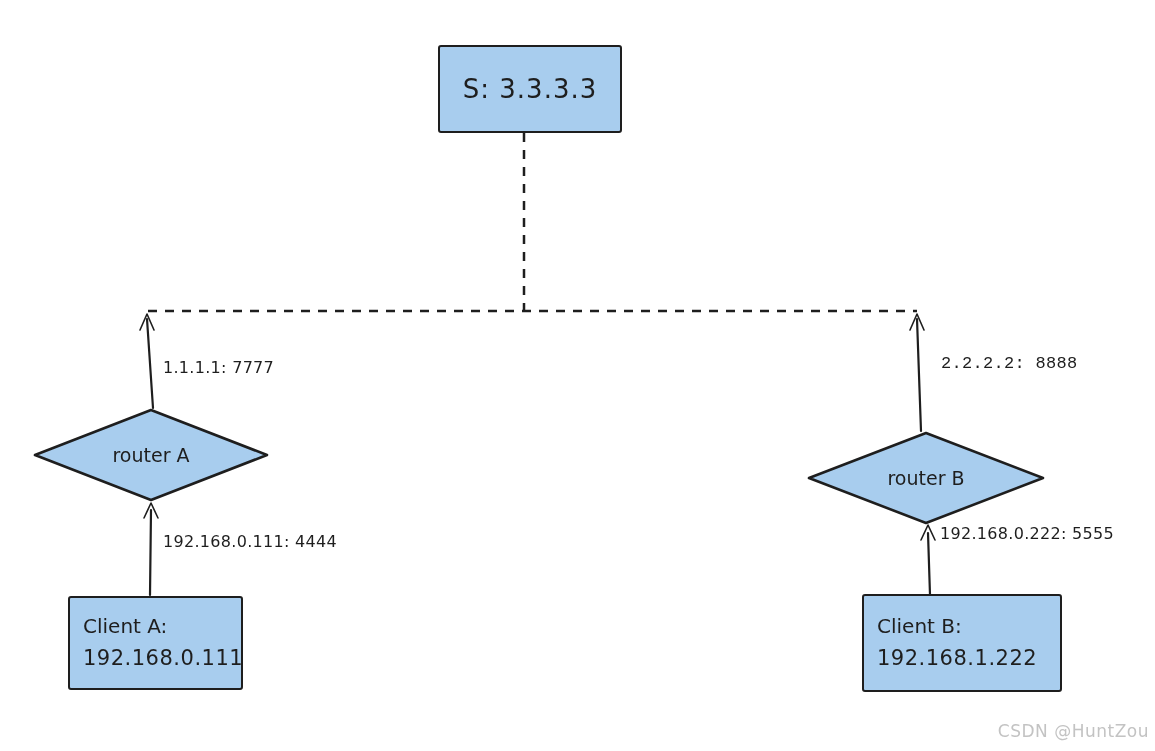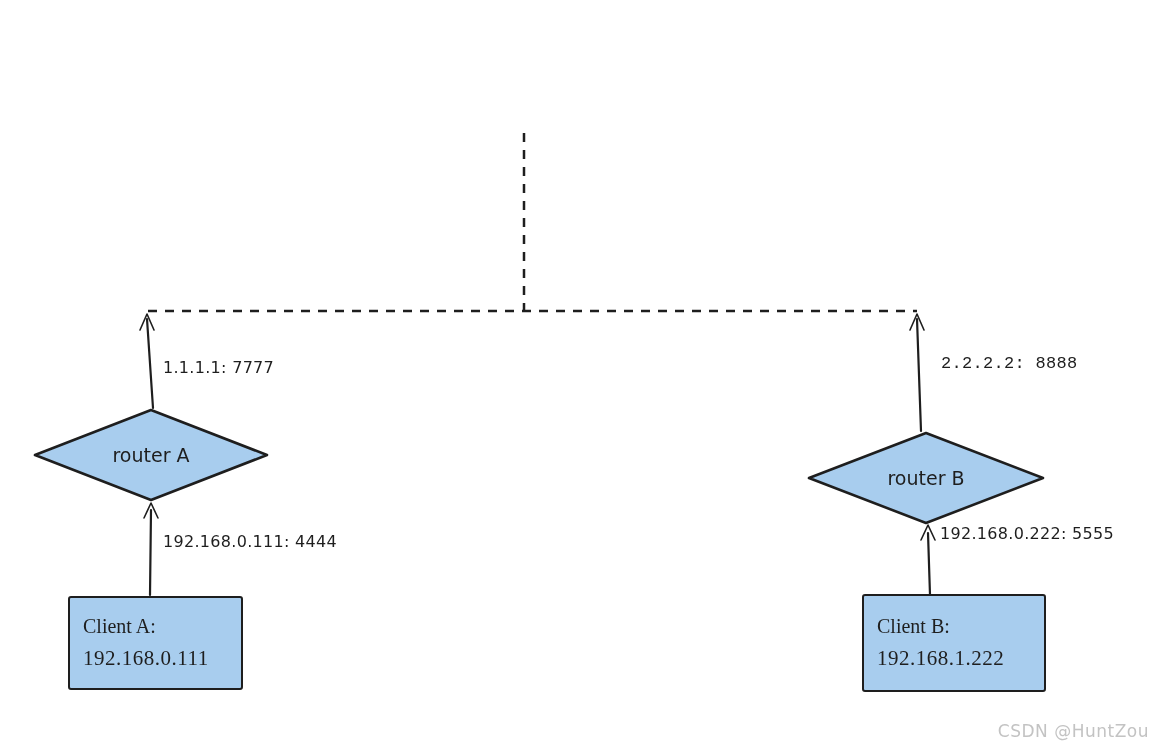--- a/index.html
+++ b/index.html
@@ -60,24 +60,23 @@
   }
   .server-label {
     font-size: 26px;
     font-weight: 500;
     letter-spacing: 1px;
     white-space: nowrap;
   }
   .client-box {
     padding-left: 13px;
     line-height: 1.55;
-    font-family: Liberation Serif, serif;
   }
   .client-a-box { left: 68px;  top: 596px; width: 175px; height: 94px; }
-  .client-b-box { left: 862px; top: 594px; width: 184px; height: 98px; }
+  .client-b-box { left: 862px; top: 594px; width: 200px; height: 98px; }
   .client-title { font-size: 20px; white-space: nowrap; }
   .client-ip    { font-size: 21px; white-space: nowrap; letter-spacing: 0.5px; }
   .router-label {
     position: absolute;
     display: flex;
     align-items: center;
     justify-content: center;
     font-size: 19px;
     white-space: nowrap;
     pointer-events: none;
@@ -124,20 +123,23 @@
     <path class="solid-link" d="M150,595 L151,510"></path>
     <path class="arrowhead-path" d="M144,518 L151,503 L158,518"></path>
 
     <path class="solid-link" d="M930,595 L928,533"></path>
     <path class="arrowhead-path" d="M921,540 L928,525 L935,540"></path>
 
     <polygon class="diamond" points="151,410 267,455 151,500 35,455"></polygon>
     <polygon class="diamond" points="926,433 1043,478 926,523 809,478"></polygon>
   </svg>
 
+  <div class="node-box server-box">
+    <div class="server-label">S: 3.3.3.3</div>
+  </div>
 
   <div class="router-label router-a-label">router A</div>
   <div class="router-label router-b-label">router B</div>
 
   <div class="node-box client-box client-a-box">
     <div class="client-title">Client A:</div>
     <div class="client-ip">192.168.0.111</div>
   </div>
 
   <div class="node-box client-box client-b-box">

